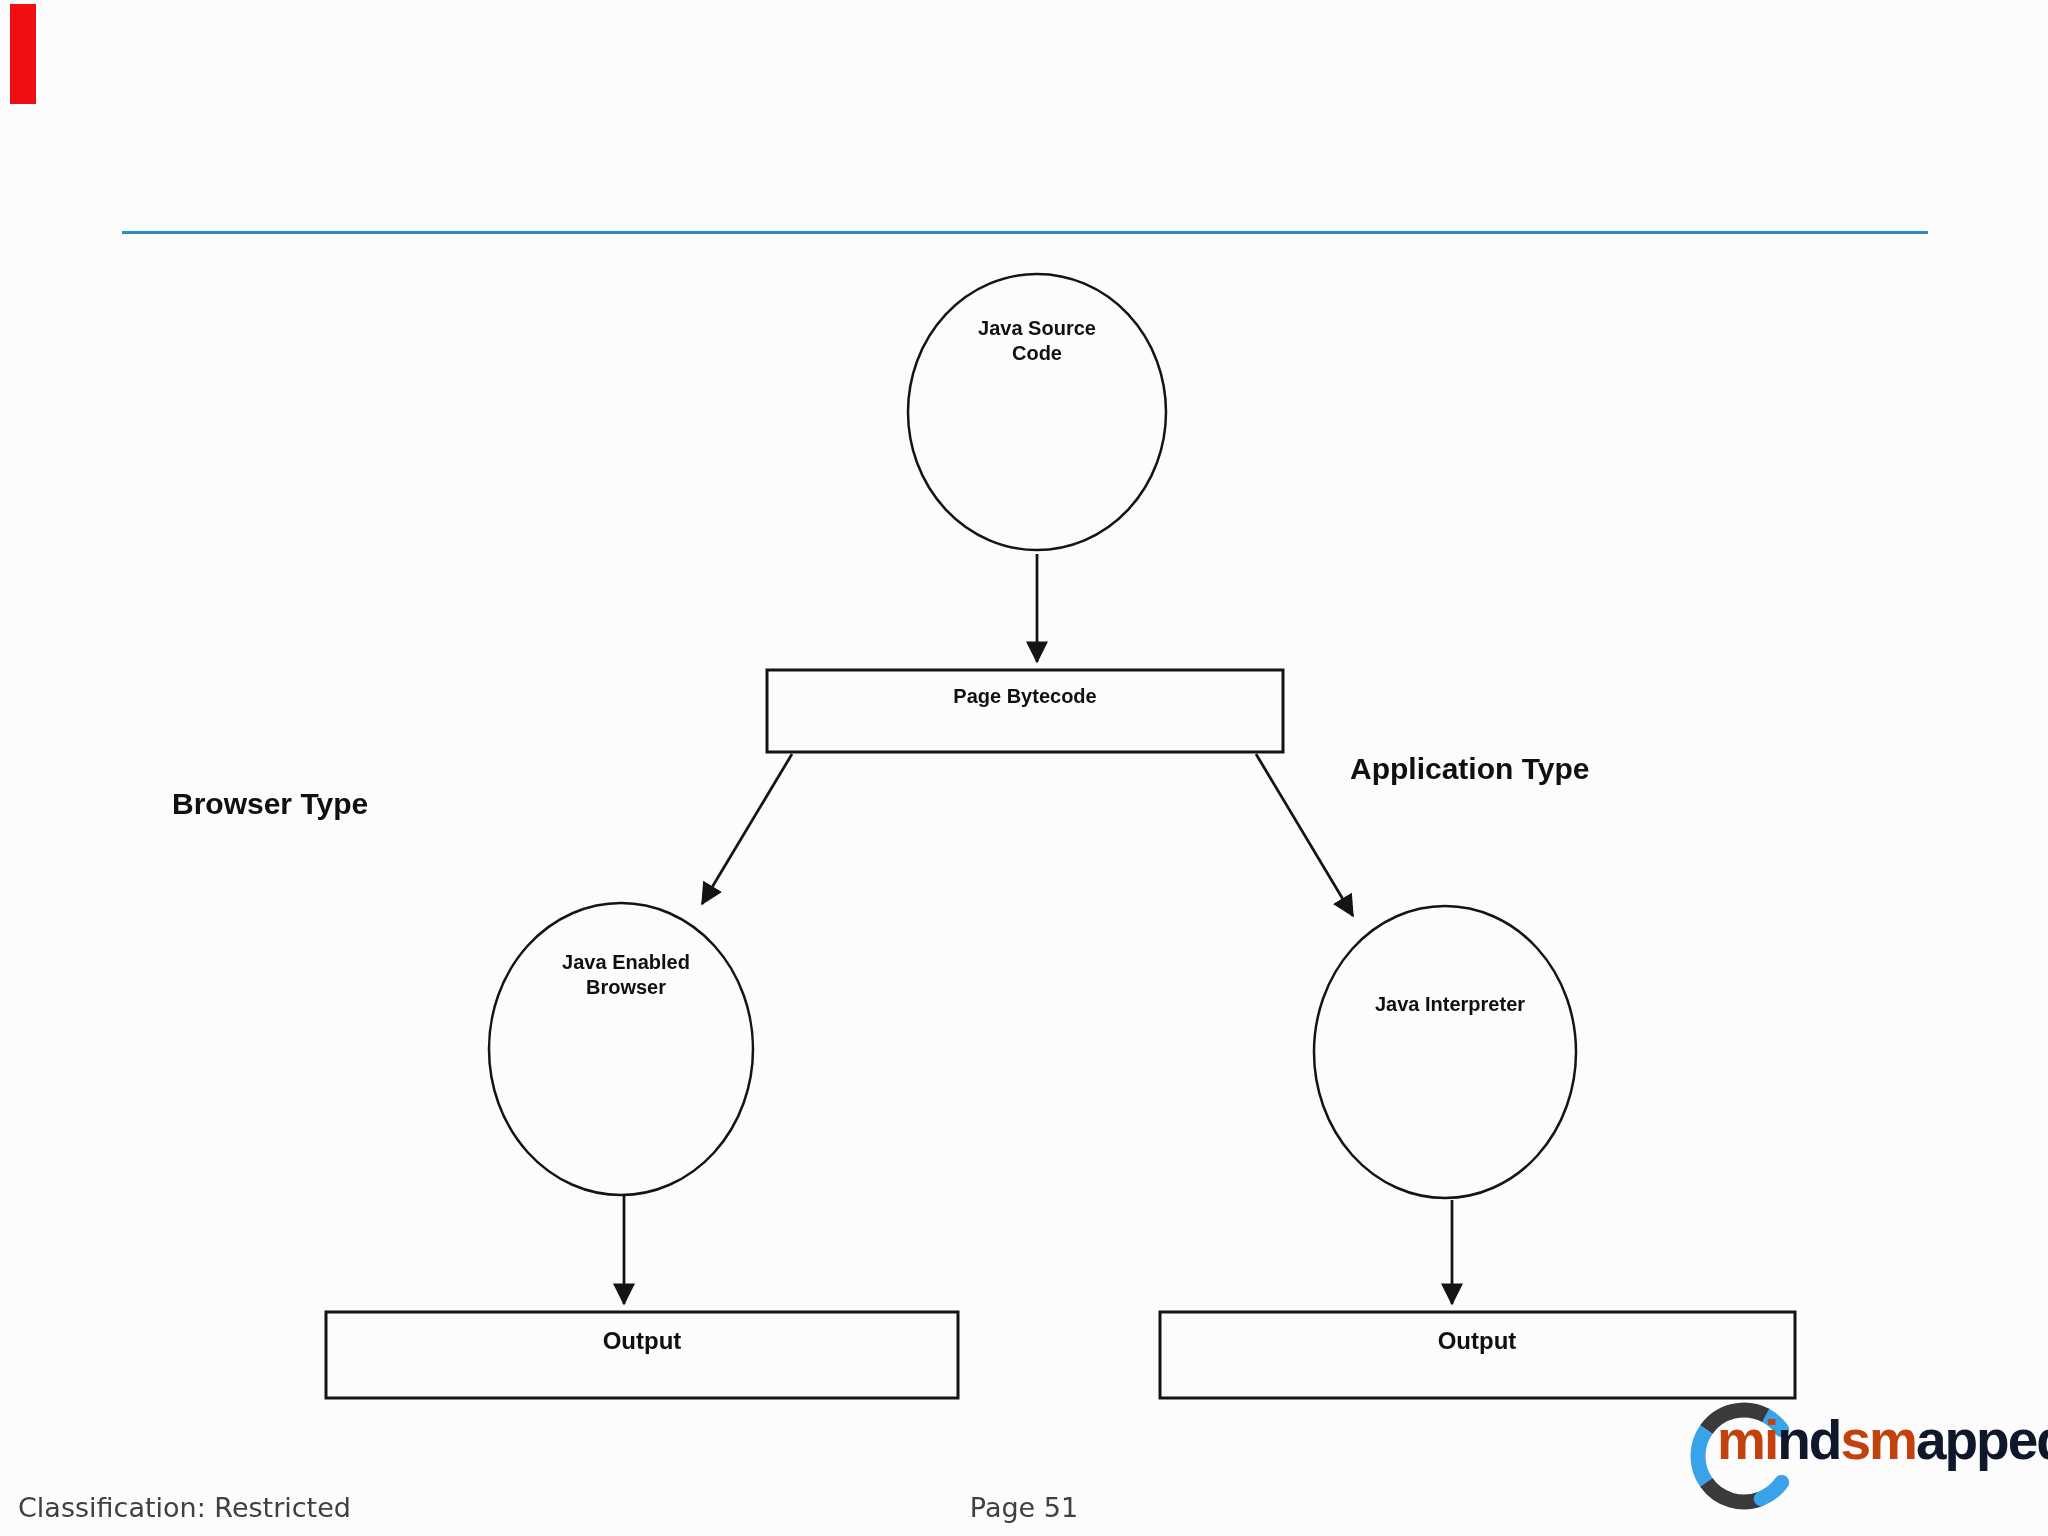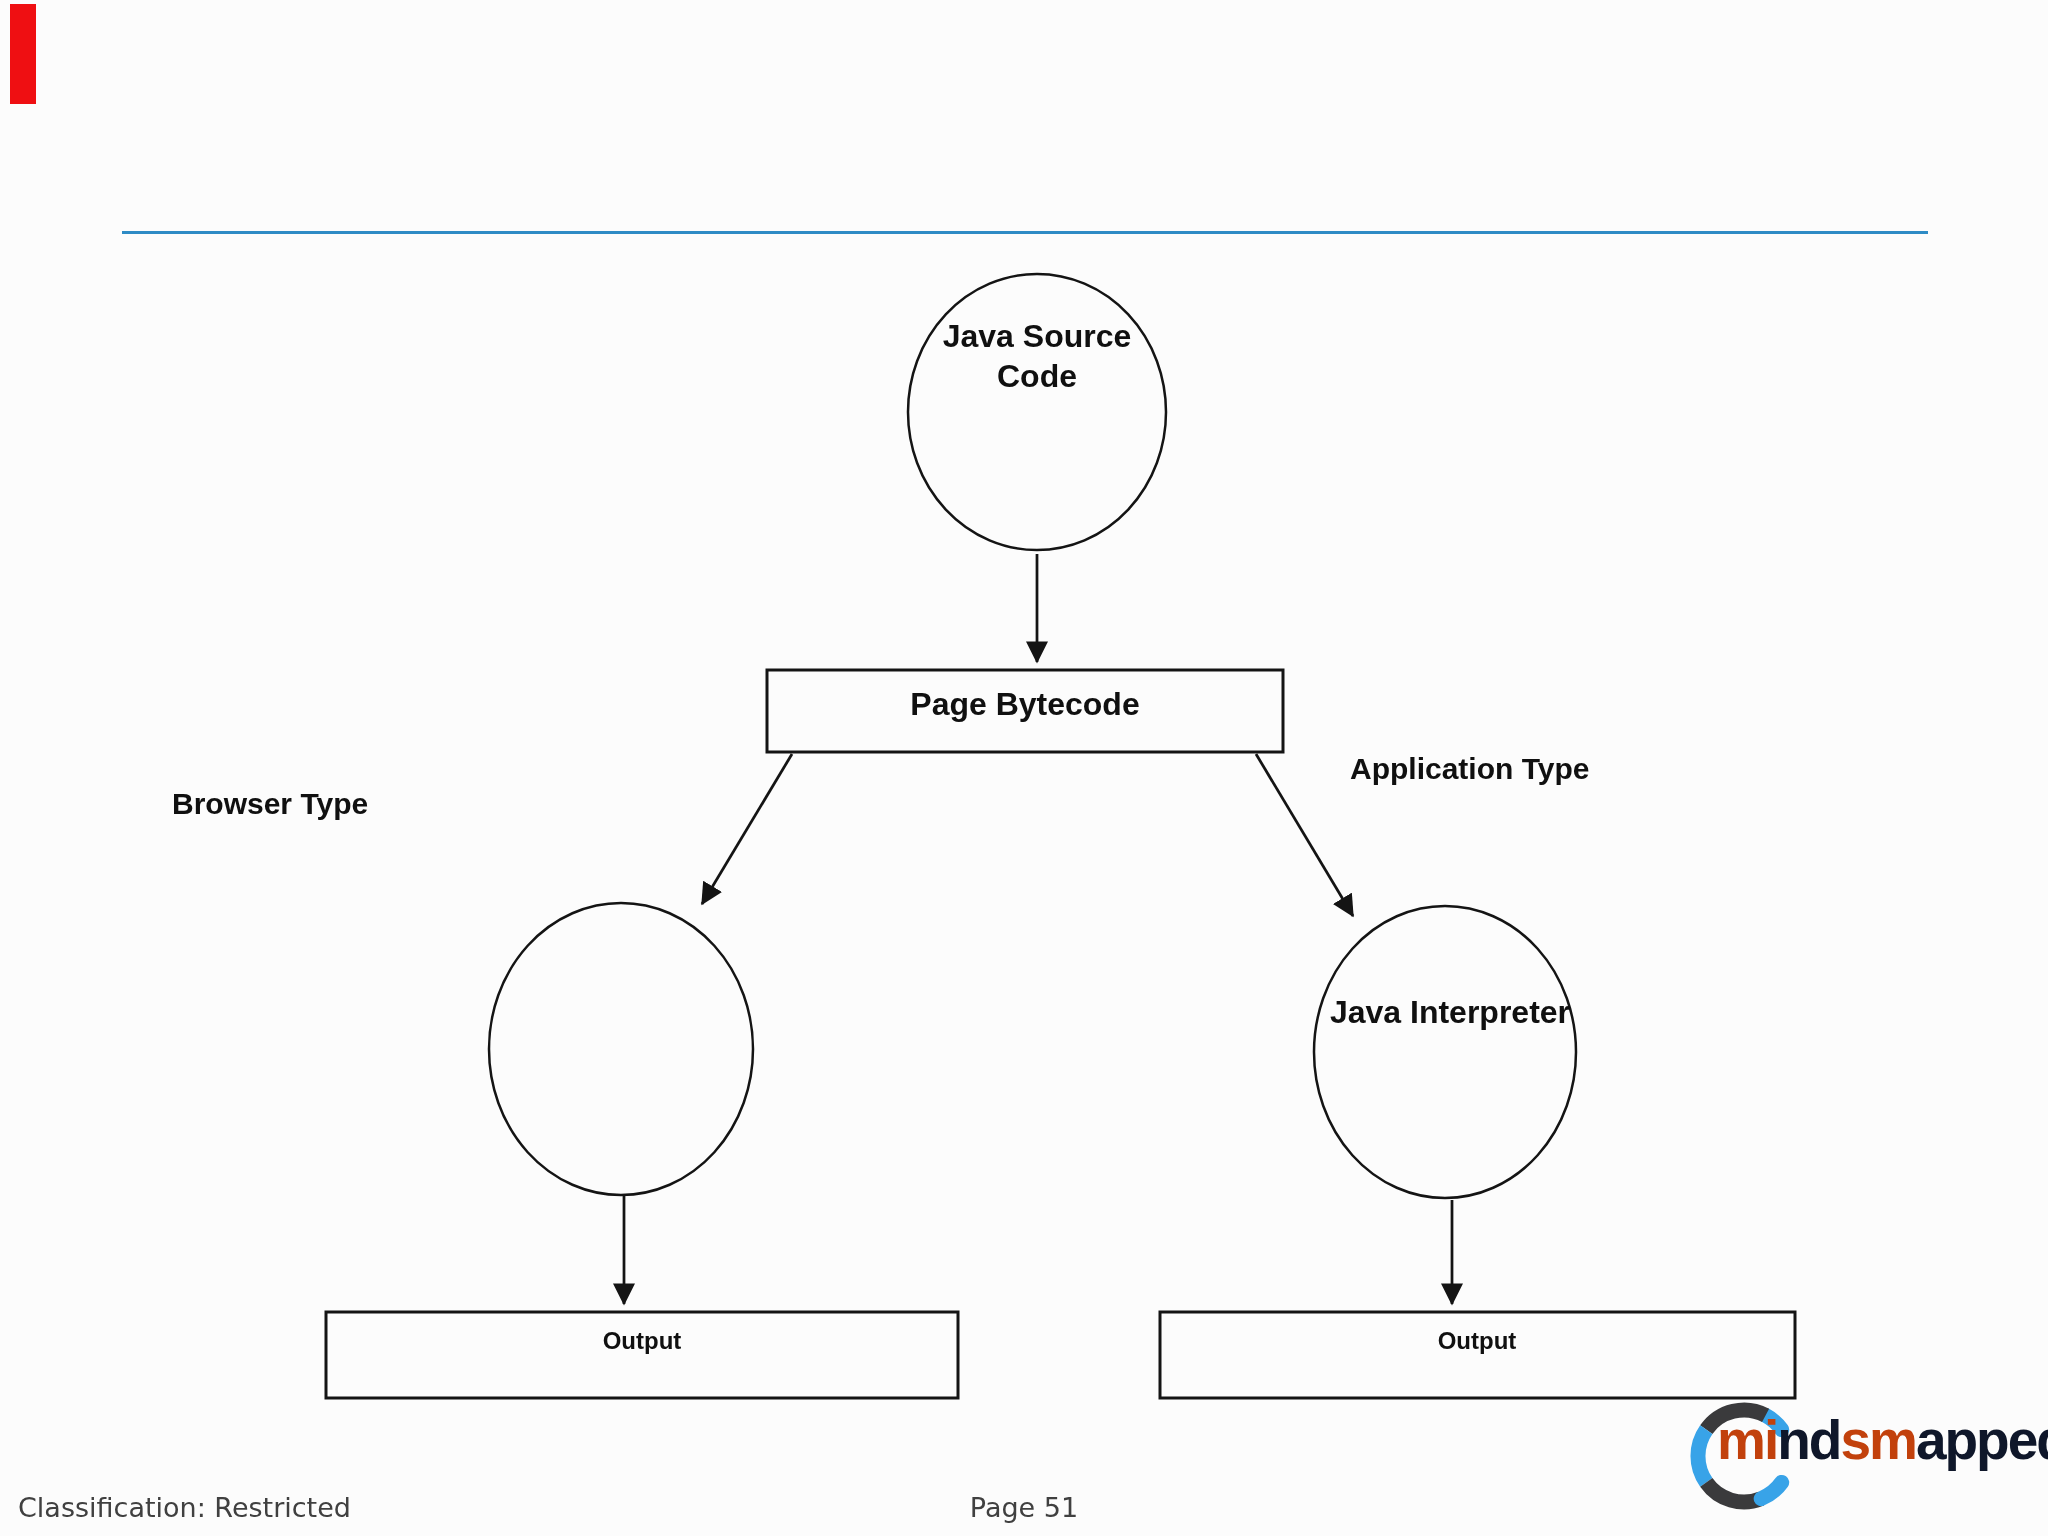--- a/index.html
+++ b/index.html
@@ -26,21 +26,21 @@
   .arrow{stroke:#141414;stroke-width:2.75;fill:none;}
 
   .lbl{
     position:absolute;
     color:#101010;
     font-weight:bold;
     text-align:center;
     white-space:pre-line;
     line-height:1.26;
   }
-  .lbl.node{font-size:32px;}
+  .lbl.node{font-size:20px;}
   .lbl.side{font-size:30px;white-space:nowrap;text-align:center;}
   .lbl.outbox{font-size:24px;}
   .center{transform:translateX(-50%);}
 
   .footer-text{
     position:absolute;
     font-family:"DejaVu Sans", sans-serif;
     font-size:27px;
     color:#404040;
     white-space:nowrap;
@@ -93,20 +93,22 @@
 
   <div class="lbl node center" style="left:1037px;top:316px;">Java Source
 Code</div>
 
   <div class="lbl node center" style="left:1025px;top:684px;">Page Bytecode</div>
 
   <div class="lbl side" style="left:172px;top:785px;">Browser Type</div>
 
   <div class="lbl side" style="left:1350px;top:750px;">Application Type</div>
 
+  <div class="lbl node center" style="left:626px;top:950px;">Java Enabled
+Browser</div>
 
   <div class="lbl node center" style="left:1450px;top:992px;">Java Interpreter</div>
 
   <div class="lbl outbox center" style="left:642px;top:1326px;">Output</div>
 
   <div class="lbl outbox center" style="left:1477px;top:1326px;">Output</div>
 
   <div class="footer-text" style="left:18px;top:1492px;">Classification: Restricted</div>
 
   <div class="footer-text center" style="left:1024px;top:1492px;">Page 51</div>

